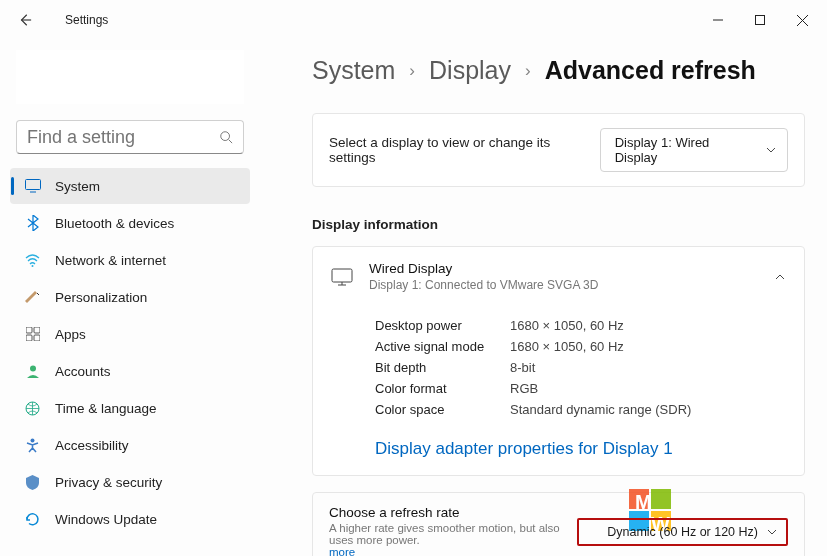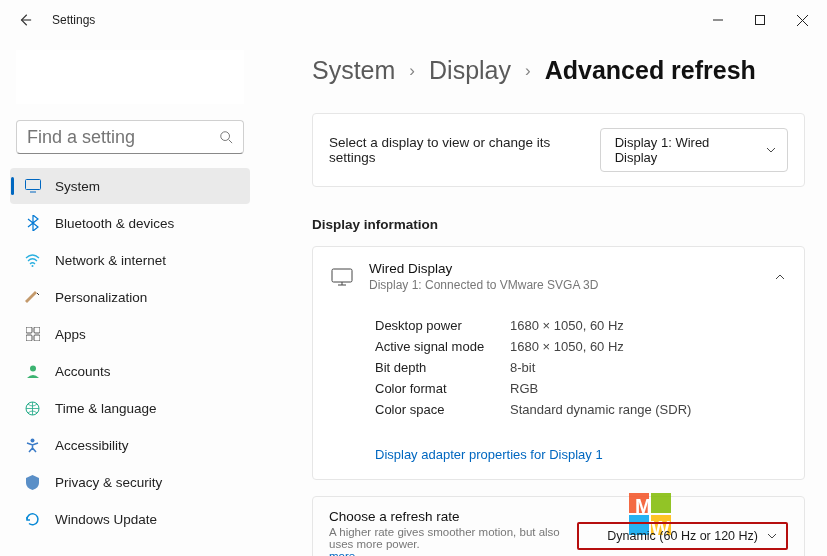--- a/index.html
+++ b/index.html
@@ -1,19 +1,19 @@
 <!DOCTYPE html>
 <html><head>
 <meta charset="utf-8">
 <style>
 * { margin: 0; padding: 0; box-sizing: border-box; font-family: "Segoe UI", -apple-system, sans-serif; }
 body { background: #fdfdfd; width: 827px; height: 556px; overflow: hidden; color: #1a1a1a; }
 .titlebar { display: flex; align-items: center; height: 40px; padding: 0 4px 0 14px; }
 .titlebar .back { width: 22px; height: 22px; display: flex; align-items: center; justify-content: center; cursor: pointer; }
-.titlebar .appname { font-size: 12px; margin-left: 16px; color: #222; }
+.titlebar .appname { font-size: 12px; margin-left: 29px; color: #222; }
 .titlebar .spacer { flex: 1; }
 .winbtn { width: 42px; height: 28px; display: flex; align-items: center; justify-content: center; cursor: pointer; }
 .shell { display: flex; height: calc(556px - 40px); }
 .sidebar { width: 260px; padding: 8px 10px 0 10px; display: flex; flex-direction: column; }
 .profile-block { height: 54px; margin: 2px 6px 16px 6px; background: #fff; }
 .searchbox { display:flex; align-items:center; justify-content:space-between; border:1px solid #d0d0d0; border-bottom:1.5px solid #888; border-radius:4px; height:34px; padding:0 10px; margin:0 6px 14px 6px; background:#fff; }
 .searchbox input { border:none; outline:none; font-size:18px; width: 180px; background:transparent; color:#555; }
 .nav { display:flex; flex-direction:column; gap:1px; }
 .nav-item { display:flex; align-items:center; gap:14px; height:36px; padding:0 10px 0 14px; border-radius:4px; font-size:13.5px; cursor:pointer; color:#222; }
 .nav-item.active { background:#eaeaea; position:relative; }
@@ -31,21 +31,21 @@
 .section-title { font-size:13.5px; font-weight:600; margin-bottom:14px; color:#222; }
 .info-card { border:1px solid #e6e6e6; border-radius:4px; padding:0; background:#fff; }
 .info-head { display:flex; align-items:center; gap:16px; padding:14px 18px; cursor:pointer; }
 .info-head .titles { flex:1; }
 .info-head .t1 { font-size:13.5px; color:#111; }
 .info-head .t2 { font-size:12px; color:#777; margin-top:2px; }
 .info-body { padding: 6px 18px 16px 62px; }
 .kv { display:flex; font-size:13px; margin:6px 0; }
 .kv .k { width: 135px; color:#222; }
 .kv .v { color:#444; }
-.link { color:#0067c0; font-size:13px; cursor:pointer; margin-top:24px; display:inline-block; }
+.link { color:#0067c0; font-size:17px; cursor:pointer; margin-top:16px; display:inline-block; }
 .refresh-card { border:1px solid #e6e6e6; border-radius:4px; padding:12px 16px; margin-top:16px; display:flex; align-items:center; gap:14px; position:relative; }
 .refresh-text { flex:1; }
 .refresh-text .t1 { font-size:13.5px; color:#111; }
 .refresh-text .t2 { font-size:11.5px; color:#777; margin-top:2px; }
 .refresh-text .t2 .more { color:#0067c0; cursor:pointer; display:block; }
 .refresh-dd { border:2px solid #b60e0e; border-radius:2px; padding:5px 8px 5px 28px; font-size:12.5px; display:flex; align-items:center; gap:8px; min-width:150px; justify-content:space-between; cursor:pointer; position:relative; z-index:2;text-align:right; }
 .wm-badge { position:absolute; right:125px; top:-10px; width:56px; height:56px; z-index:1; }
 .chev { width:12px; height:12px; }
 svg { display:block; }
 </style>

